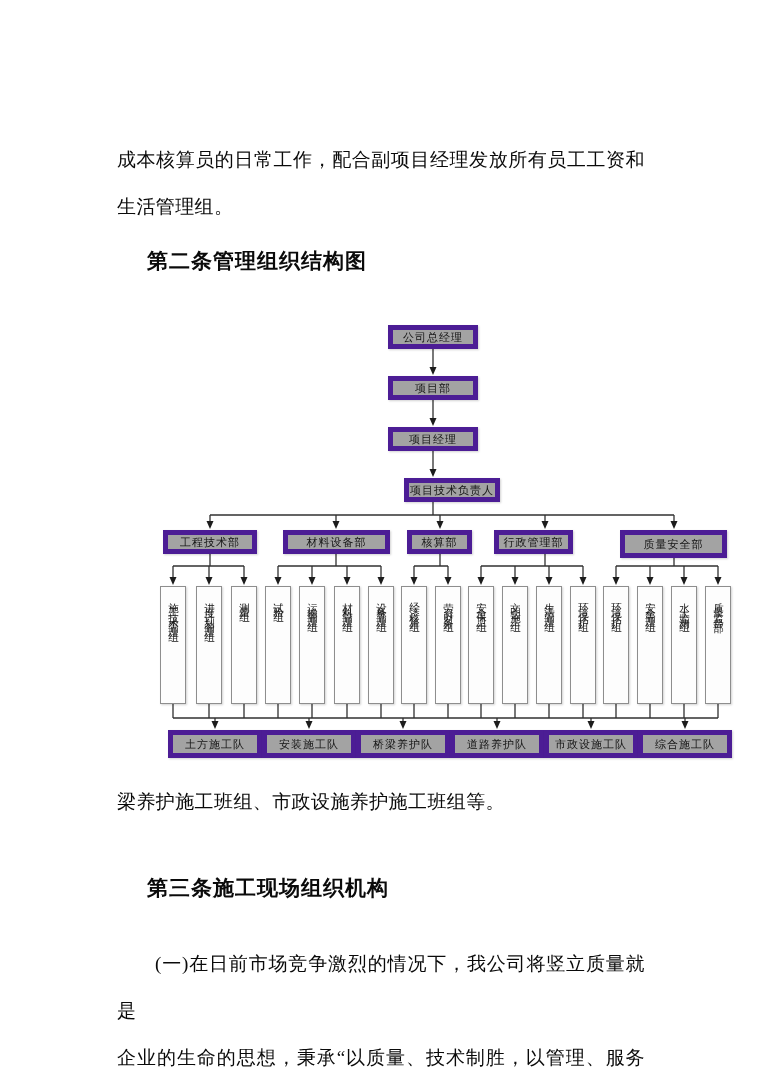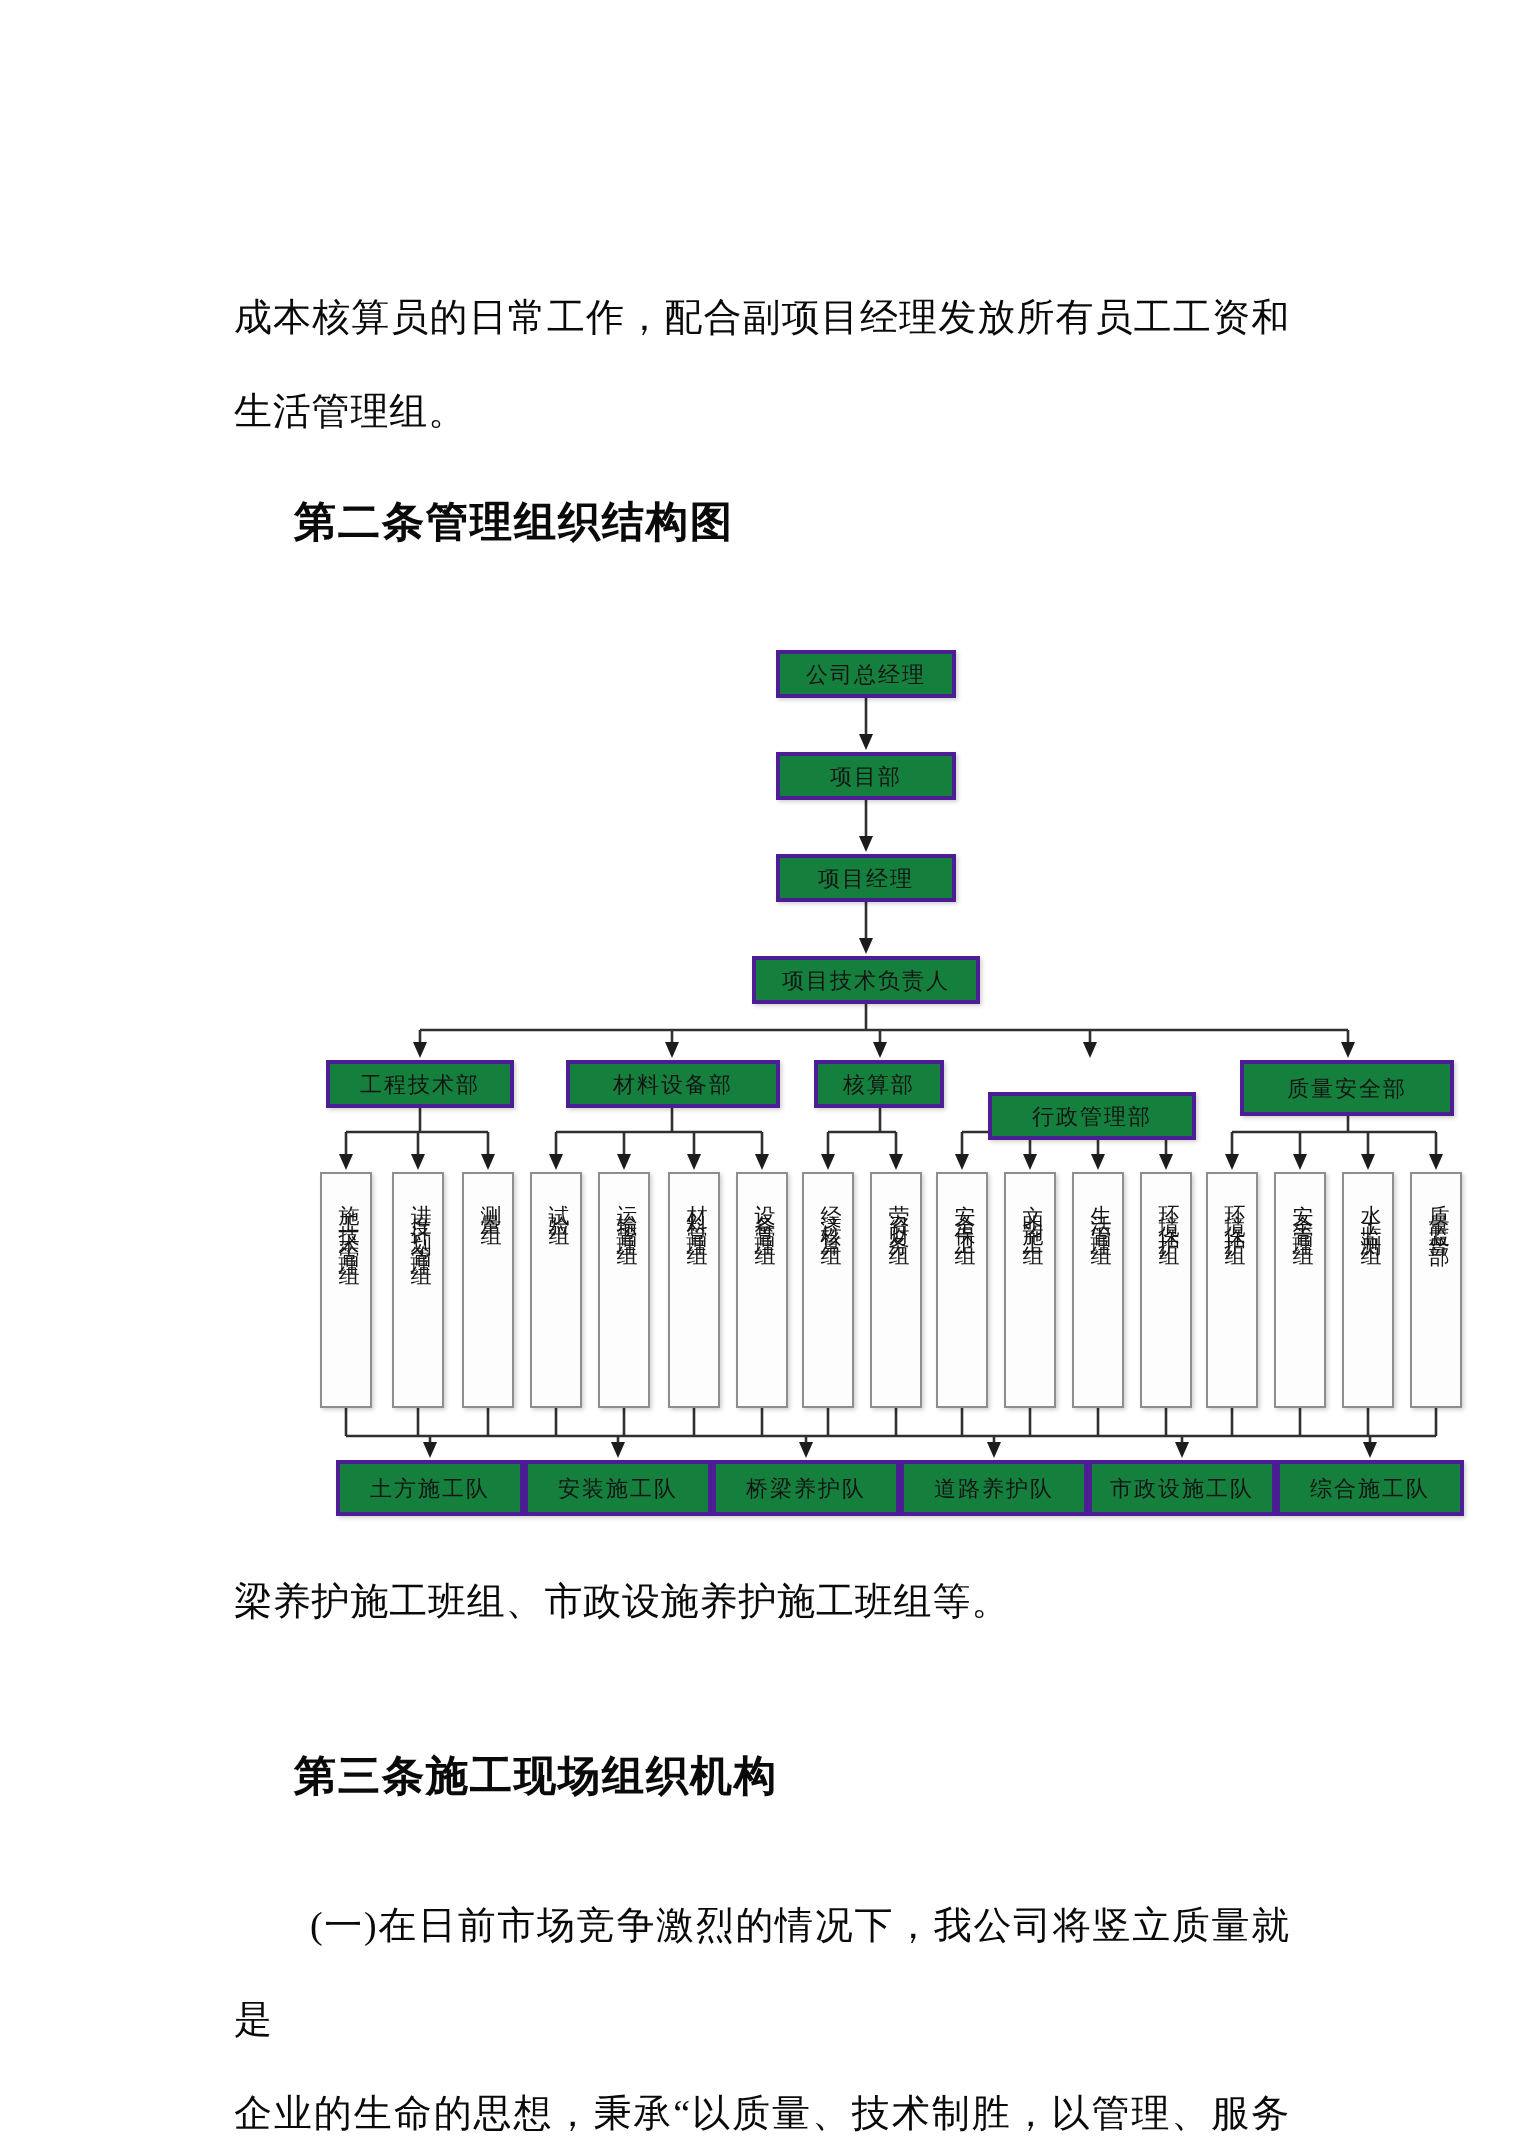--- a/index.html
+++ b/index.html
@@ -21,22 +21,22 @@
   .pagenum{
     position:absolute;left:0;width:761px;text-align:left;top:1030px;
     font-size:13px;color:#222;
   }
   
   .chart{position:absolute;left:0;top:270px;width:761px;height:450px;}
   .chart svg{position:absolute;left:0;top:0;}
   .chart svg line{stroke:#303030;stroke-width:1.3;}
   .chart svg polygon{fill:#1c1c1c;}
   .cbox{
-    position:absolute;box-sizing:border-box;background:#15803d;
-    border:2px solid #4c1d95;box-shadow:1px 1px 2px rgba(0,0,0,0.18);
+    position:absolute;box-sizing:border-box;background:#a3a3a3;
+    border:5px solid #4c1d95;box-shadow:1px 1px 2px rgba(0,0,0,0.18);
     display:flex;align-items:center;justify-content:center;
     font-size:11px;color:#141414;letter-spacing:1px;white-space:nowrap;
   }
   .vbox{
     position:absolute;box-sizing:border-box;background:#fdfdfd;
     border:1px solid #8e8e8e;box-shadow:1px 1px 2px rgba(0,0,0,0.18);
     writing-mode:vertical-rl;text-orientation:upright;
     font-size:10.5px;color:#141414;letter-spacing:5px;
     padding-top:7px;line-height:24px;width:26px;height:118px;top:268px;
   }
@@ -145,26 +145,26 @@
         <polygon points="493.5,403 500.5,403 497,411"></polygon>
         <line x1="591" y1="400" x2="591" y2="405"></line>
         <polygon points="587.5,403 594.5,403 591,411"></polygon>
         <line x1="685" y1="400" x2="685" y2="405"></line>
         <polygon points="681.5,403 688.5,403 685,411"></polygon>
       </svg>
 
     <div class="cbox" style="left:388px;top:7px;width:90px;height:24px">公司总经理</div>
     <div class="cbox" style="left:388px;top:58px;width:90px;height:24px">项目部</div>
     <div class="cbox" style="left:388px;top:109px;width:90px;height:24px">项目经理</div>
-    <div class="cbox" style="left:376px;top:160px;width:114px;height:24px">项目技术负责人</div>
+    <div class="cbox" style="left:404px;top:160px;width:96px;height:24px">项目技术负责人</div>
 
     <div class="cbox" style="left:163px;top:212px;width:94px;height:24px">工程技术部</div>
     <div class="cbox" style="left:283px;top:212px;width:107px;height:24px">材料设备部</div>
     <div class="cbox" style="left:407px;top:212px;width:65px;height:24px">核算部</div>
-    <div class="cbox" style="left:494px;top:228px;width:104px;height:24px">行政管理部</div>
+    <div class="cbox" style="left:494px;top:212px;width:79px;height:24px">行政管理部</div>
     <div class="cbox" style="left:620px;top:212px;width:107px;height:28px">质量安全部</div>
 
     <div class="vbox" style="left:160px">施工技术管理组</div>
     <div class="vbox" style="left:196px">进度计划管理组</div>
     <div class="vbox" style="left:231px">测量组</div>
     <div class="vbox" style="left:265px">试验组</div>
     <div class="vbox" style="left:299px">运输管理组</div>
     <div class="vbox" style="left:334px">材料管理组</div>
     <div class="vbox" style="left:368px">设备管理组</div>
     <div class="vbox" style="left:401px">经济核算组</div>

